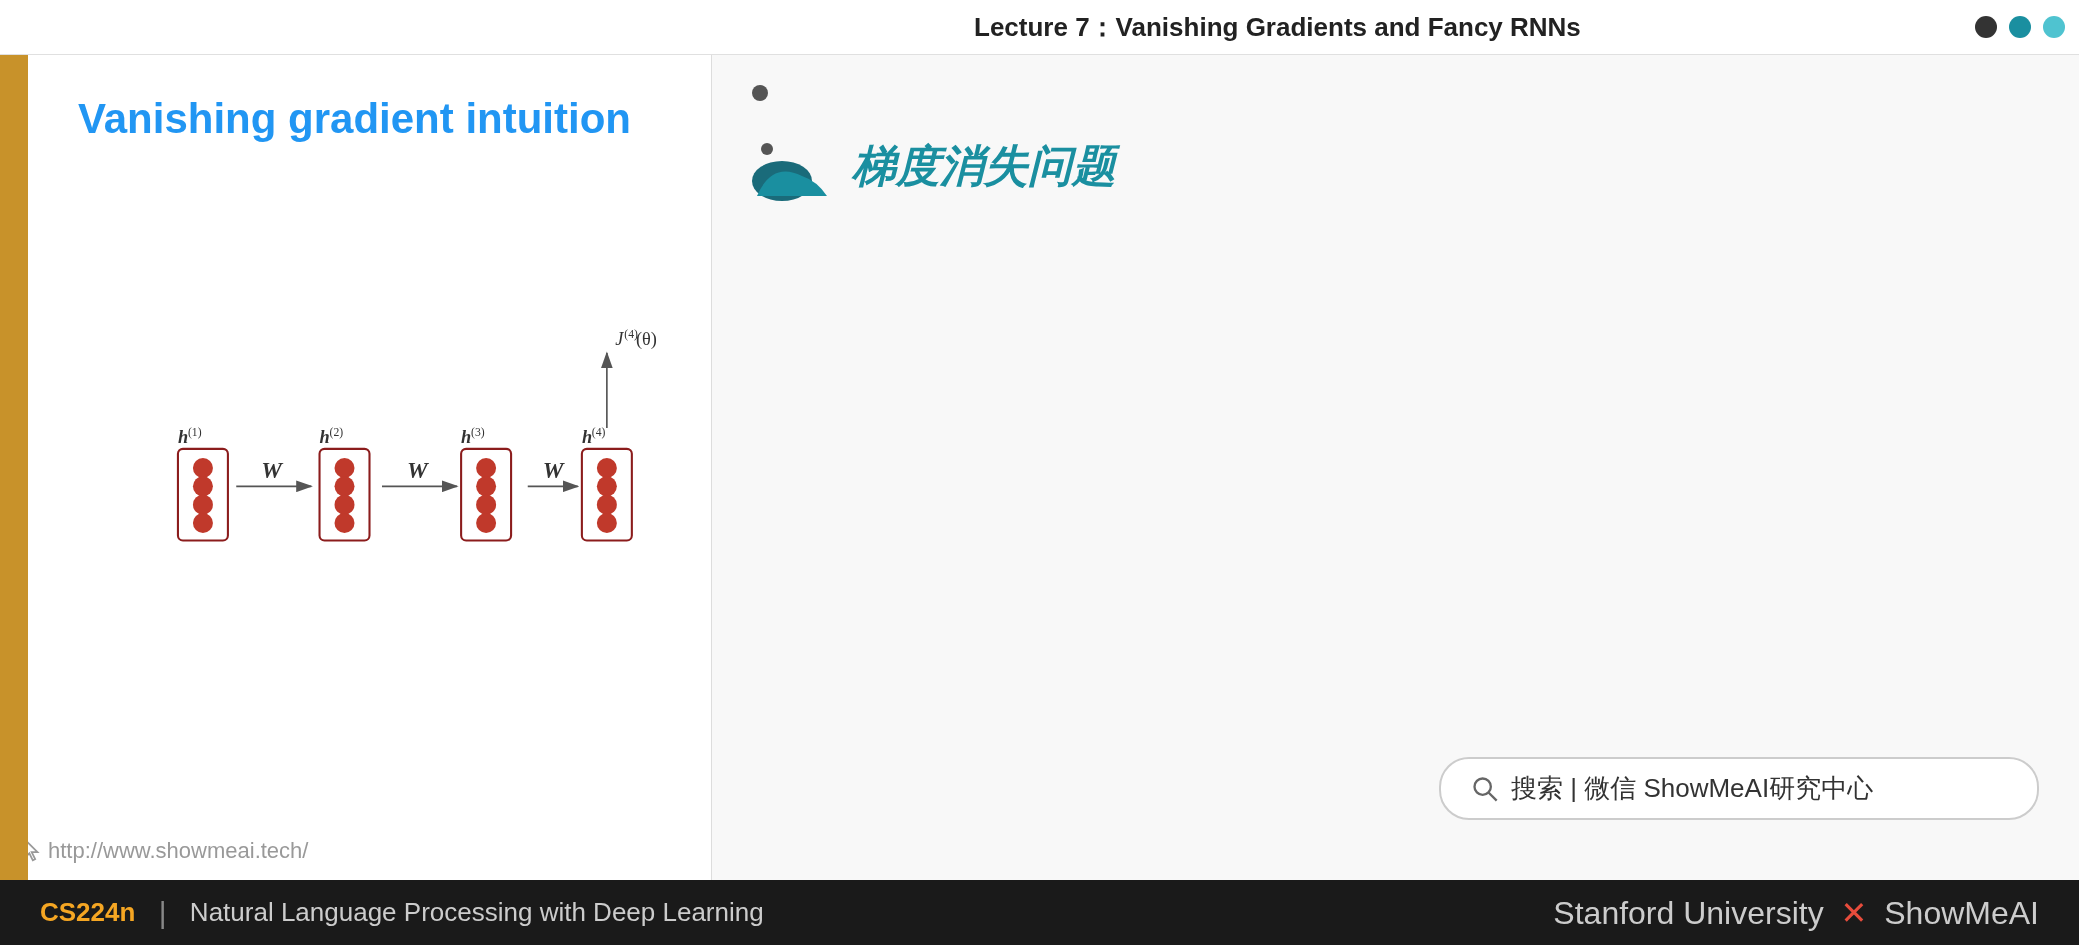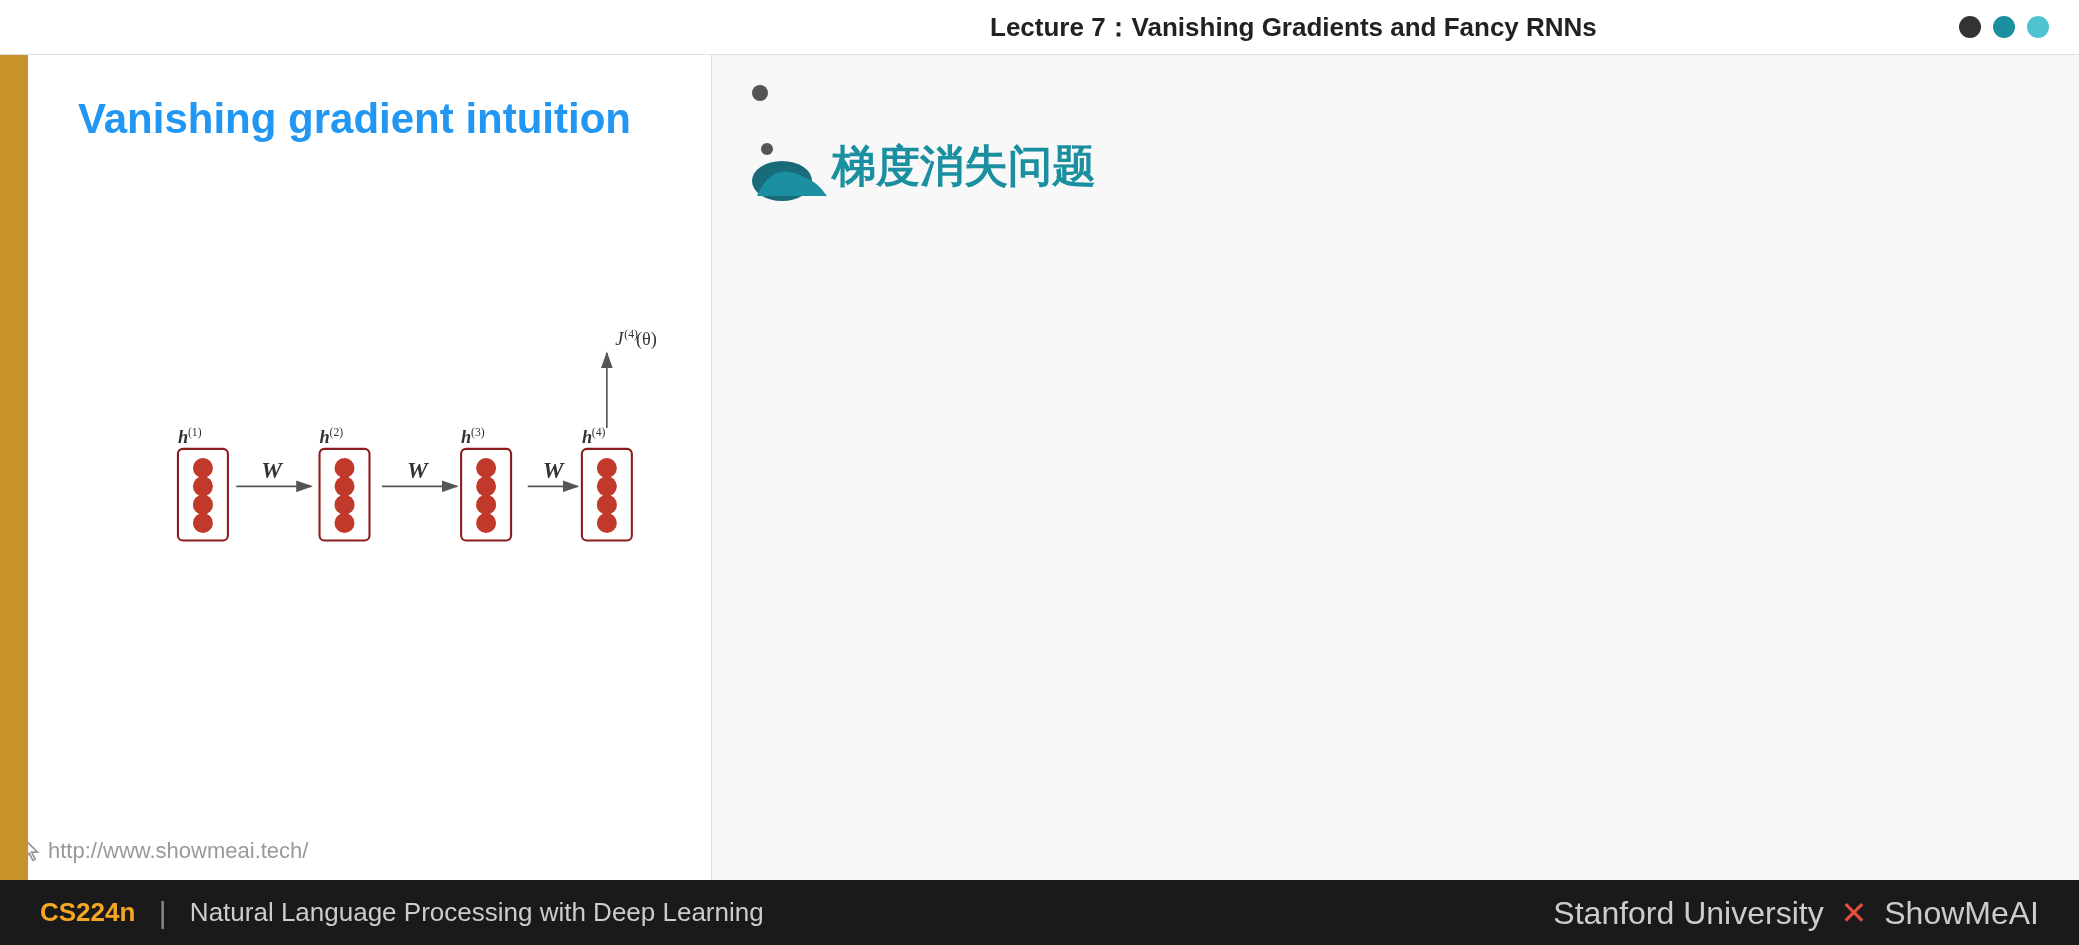--- a/index.html
+++ b/index.html
@@ -10,21 +10,21 @@
       font-family: Arial, sans-serif;
       overflow: hidden;
       display: flex;
       flex-direction: column;
     }
 
     
     .top-header {
       background: #ffffff;
       border-bottom: 1px solid #e0e0e0;
-      padding: 10px 30px;
+      padding: 10px 14px;
       display: flex;
       align-items: center;
       justify-content: flex-end;
       height: 55px;
       flex-shrink: 0;
     }
     .lecture-title {
       font-size: 26px;
       font-weight: bold;
       color: #222;
@@ -114,21 +114,23 @@
       background: #f8f8f8;
       display: flex;
       flex-direction: column;
       padding: 30px 40px;
     }
 
     
     .chinese-card {
       display: flex;
       align-items: center;
+      gap: 20px;
       margin-top: 10px;
+      font-style: italic;
     }
     .teal-graphic {
       width: 80px;
       height: 70px;
       position: relative;
       flex-shrink: 0;
     }
     .chinese-title {
       font-size: 44px;
       font-weight: bold;
@@ -301,20 +303,27 @@
 
         <ellipse cx="30" cy="50" rx="30" ry="20" fill="#1a6b7a"></ellipse>
 
         <path d="M5 65 Q20 30 50 45 Q65 50 75 65 Z" fill="#1a8fa0"></path>
 
         <circle cx="15" cy="18" r="6" fill="#555"></circle>
       </svg>
       <span class="chinese-title">梯度消失问题</span>
     </div>
 
+    <div class="search-bar">
+      <svg class="search-icon-svg" viewBox="0 0 24 24">
+        <circle cx="10" cy="10" r="7" fill="none" stroke="#666" stroke-width="2"></circle>
+        <line x1="15" y1="15" x2="22" y2="22" stroke="#666" stroke-width="2"></line>
+      </svg>
+      <span>搜索 | 微信 ShowMeAI研究中心</span>
+    </div>
   </div>
 
 </div>
 
 <div class="bottom-bar">
   <div class="bottom-left">
     <span class="cs224n-text">CS224n</span>
     <span class="bottom-divider">&nbsp;|&nbsp;</span>
     <span class="bottom-subtitle">Natural Language Processing with Deep Learning</span>
   </div>

